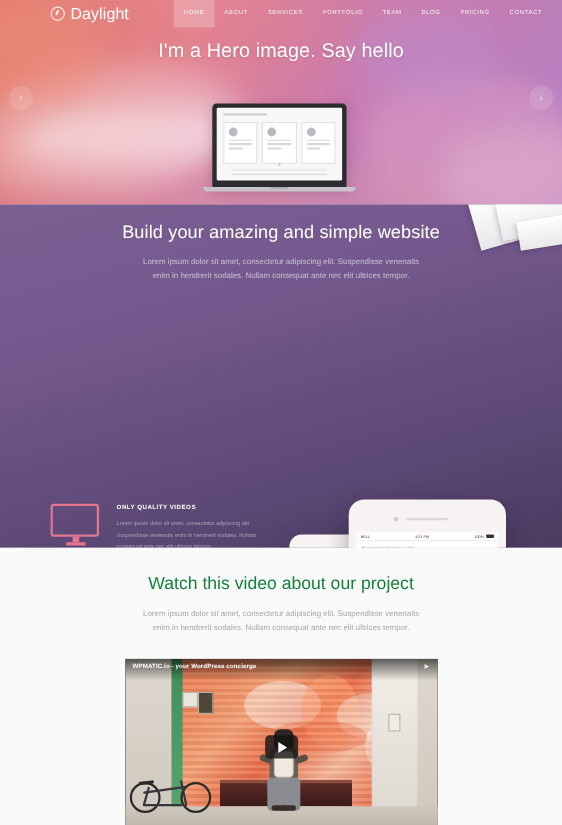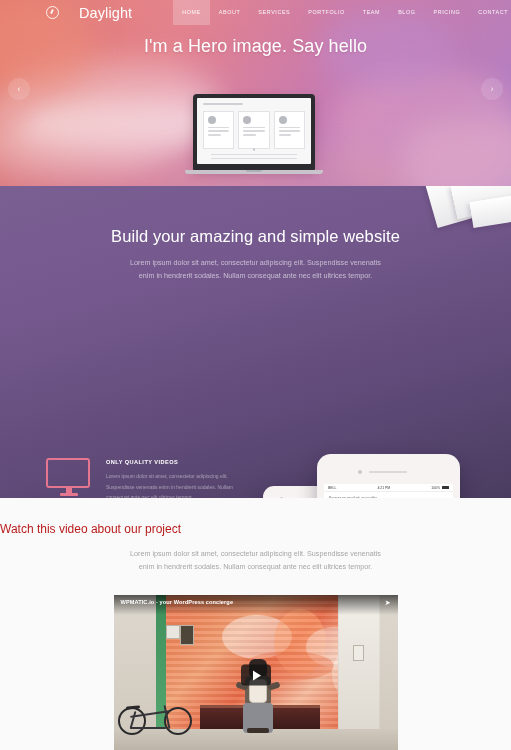--- a/index.html
+++ b/index.html
@@ -27,21 +27,21 @@
   .hp4 { right:-10px; top:70px; width:190px; height:130px; background:rgba(226,160,195,.55);}
   .hp5 { right:60px; top:10px; width:130px; height:80px; background:rgba(190,140,205,.5);}
   .hp6 { right:-40px; top:120px; width:150px; height:90px; background:rgba(225,170,200,.65);}
   .hp7 { left:150px; top:150px; width:260px; height:70px; background:rgba(216,150,170,.45);}
 
   
   .navbar {
     position:absolute; left:0; top:0; width:511px; height:25px;
     display:flex; align-items:center; z-index:6;
   }
-  .brand { display:flex; align-items:center; gap:20px; margin-left:46px; }
+  .brand { display:flex; align-items:center; gap:5px; margin-left:46px; }
   .brand-icon { width:13px; height:13px; border-radius:50%; border:1.4px solid rgba(255,255,255,.88); position:relative; }
   .brand-icon:after{ content:""; position:absolute; left:4.2px; top:2.2px; width:1.6px; height:5px; background:rgba(255,255,255,.9); border-radius:1px; transform:rotate(24deg);}
   .brand-text { color:#fff; font-size:14.5px; font-weight:400; letter-spacing:.1px; }
   .navlinks { display:flex; align-items:center; margin-left:41px; height:25px; }
   .navlink {
     color:rgba(255,255,255,.92); font-size:5.4px; letter-spacing:.6px;
     padding:0 9px; height:25px; line-height:25px; font-weight:500;
     text-transform:uppercase; white-space:nowrap;
   }
   .navlink.active { background:rgba(255,255,255,.23); }
@@ -83,21 +83,21 @@
   .features {
     position:relative; width:511px; height:312px; overflow:hidden;
     background:linear-gradient(165deg,#7a5f93 0%, #75598e 30%, #5f4a78 68%, #4a3c60 100%);
   }
   .paper { position:absolute; right:-8px; top:-4px; width:100px; height:66px; z-index:2; overflow:hidden;}
   .paper i { position:absolute; display:block; background:linear-gradient(180deg,#ffffff,#e8e8ea); box-shadow:-2px 2px 5px rgba(50,30,60,.20); }
   .pp1 { left:10px; top:-16px; width:108px; height:48px; transform:rotate(-16deg); }
   .pp2 { left:34px; top:-6px; width:92px; height:34px; transform:rotate(-12deg); background:linear-gradient(180deg,#fafafa,#dedee1);}
   .pp3 { left:52px; top:14px; width:78px; height:26px; transform:rotate(-9deg); background:linear-gradient(180deg,#f2f2f4,#d3d3d7);}
 
-  .feat-head { position:relative; z-index:3; text-align:center; padding-top:41px; }
+  .feat-head { position:relative; z-index:3; text-align:center; padding-top:16px; }
   .feat-title { color:#ffffff; font-size:16.5px; font-weight:400; letter-spacing:.1px; }
   .feat-sub { color:rgba(255,255,255,.60); font-size:7.2px; line-height:1.75; margin:11px auto 0; width:266px; }
 
   .feat-list { position:absolute; left:46px; top:272px; width:205px; z-index:3; }
   .feat-item { display:flex; gap:14px; margin-bottom:26px; }
   .feat-icon { width:46px; height:42px; flex:none; position:relative; }
   .feat-body { padding-top:1px; }
   .feat-name { color:#fff; font-size:5.6px; font-weight:700; letter-spacing:.45px; text-transform:uppercase; }
   .feat-text { color:rgba(255,255,255,.45); font-size:5px; line-height:2.1; margin-top:6px; width:142px; }
 
@@ -120,21 +120,21 @@
   .phone-back .ph-cam { left:17px; top:11px; width:3px; height:3px; }
 
   
   .st-bar { display:flex; align-items:center; justify-content:space-between; height:8px; padding:0 4px; font-size:3.4px; color:#3a3a3a; border-bottom:.5px solid #eee; }
   .st-bar .st-l, .st-bar .st-r { display:flex; align-items:center; gap:2px; }
   .st-batt { width:7px; height:3.4px; background:#333; border-radius:.6px; }
   .sc-title { font-size:3.1px; color:#6a6a6a; padding:4px 5px 2px; }
 
   
   .videosec { position:relative; width:511px; background:#fafafa; padding-top:24px; height:252px; }
-  .v-title { color:#b91c1c; font-size:12px; font-weight:400; }
+  .v-title { text-align:center; color:#15803d; font-size:16px; font-weight:400; }
   .v-sub { color:#a6a6a6; font-size:7.2px; line-height:1.75; margin:12px auto 0; width:268px; text-align:center; }
   .v-player { position:relative; margin:22px auto 0; width:284px; height:160px; background:#0d0d0d; overflow:hidden; }
   .v-scene { position:absolute; inset:0; background:linear-gradient(180deg,#ddd8cf 0%,#cfc7bb 100%); }
   .v-wall { position:absolute; left:42px; right:60px; top:0; bottom:24px;
     background:linear-gradient(135deg,#f27a54 0%,#ef8a5e 22%,#f3a074 38%,#e96a47 58%,#f6b89a 78%,#ea7350 100%); }
   .v-wall-sw { position:absolute; left:0; right:0; top:0; bottom:0;
      background:repeating-linear-gradient(180deg, rgba(255,255,255,.10) 0 3px, rgba(0,0,0,.05) 3px 6px); }
   .v-blob { position:absolute; border-radius:50%; }
   .vb1 { left:66px; top:20px; width:70px;height:44px; background:rgba(255,255,255,.42); }
   .vb2 { left:118px; top:14px; width:52px;height:66px; background:rgba(255,160,110,.55); }

